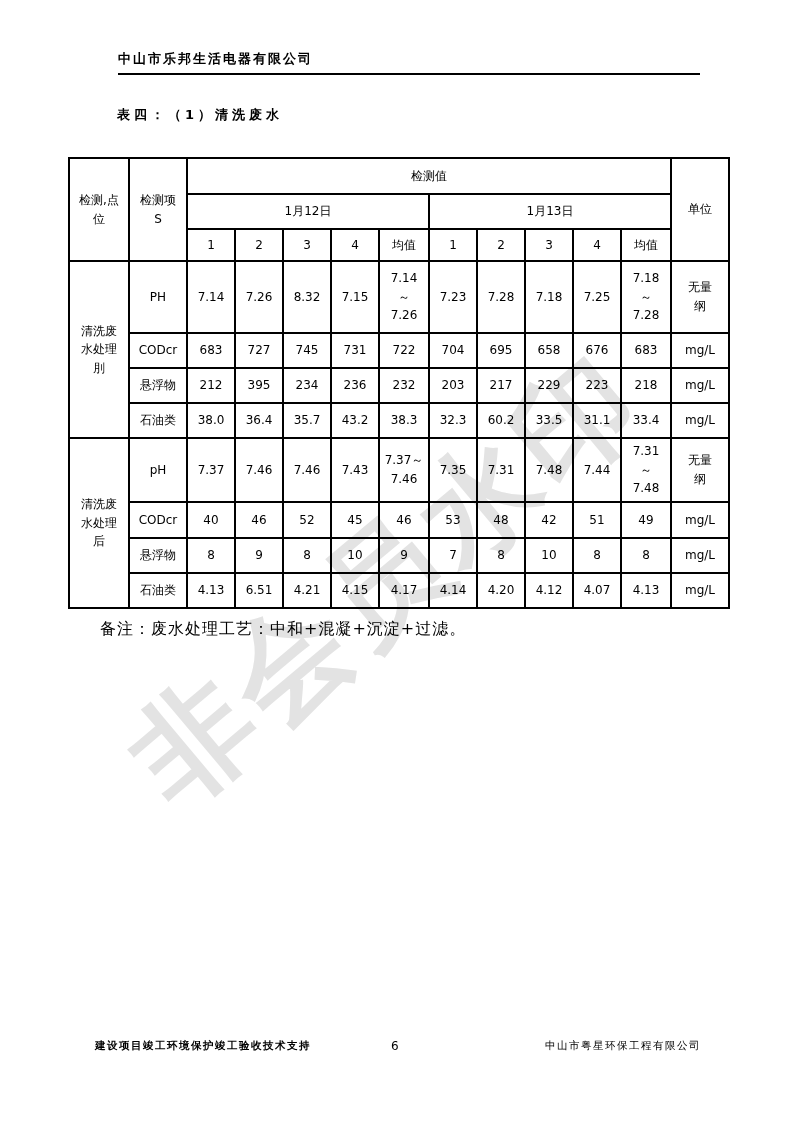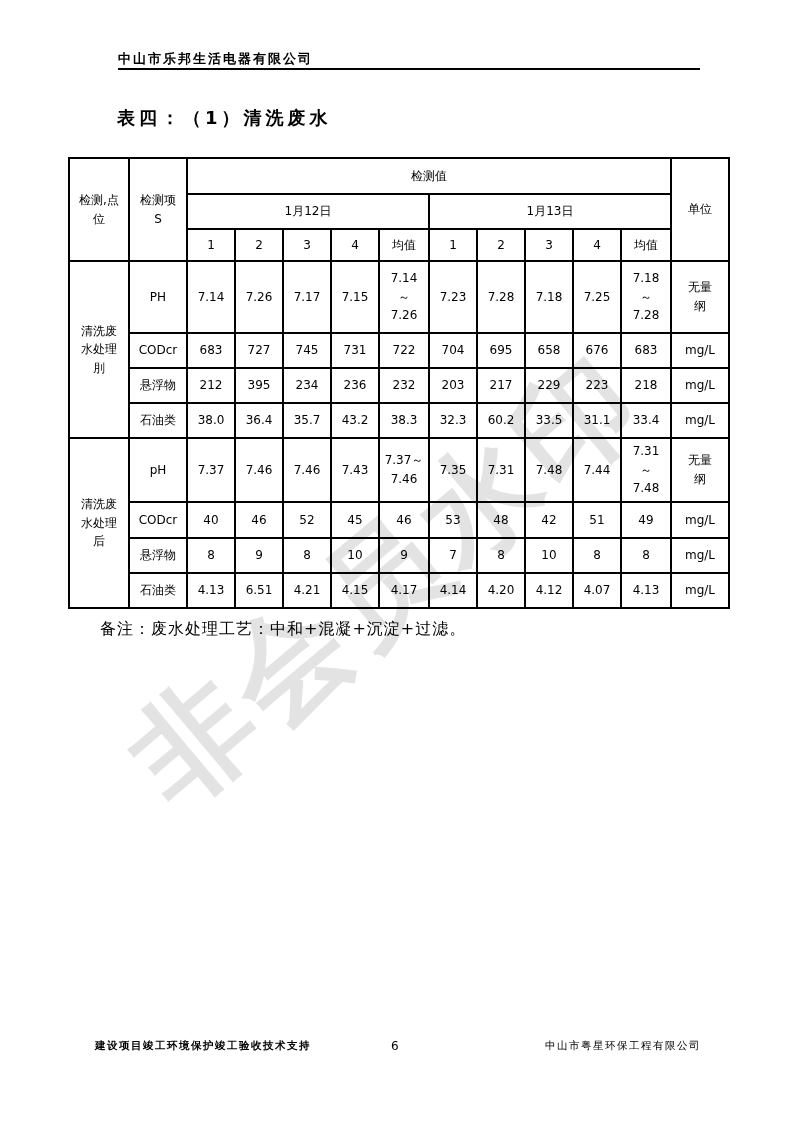--- a/index.html
+++ b/index.html
@@ -28,29 +28,30 @@
   .content { position: relative; z-index: 1; }
   .page-header {
     position: absolute;
     left: 118px;
     top: 50px;
     width: 582px;
     display: flex;
     justify-content: space-between;
     align-items: flex-end;
     border-bottom: 2px solid #000;
+    padding-bottom: 5px;
     font-size: 13px;
     font-weight: bold;
     letter-spacing: 2px;
   }
   .page-title {
     position: absolute;
     left: 117px;
     top: 106px;
-    font-size: 18px;
+    font-size: 13px;
     font-weight: bold;
     letter-spacing: 4px;
   }
   table.report {
     position: absolute;
     left: 68px;
     top: 157px;
     width: 660px;
     border-collapse: collapse;
     table-layout: fixed;
@@ -147,21 +148,21 @@
       <th>均值</th>
     </tr>
 
     <tr class="r-ph1">
       <td rowspan="4">清洗废
 水处理
 刖</td>
       <td>PH</td>
       <td>7.14</td>
       <td>7.26</td>
-      <td>7.17</td>
+      <td>8.32</td>
       <td>7.15</td>
       <td>7.14
 ～
 7.26</td>
       <td>7.23</td>
       <td>7.28</td>
       <td>7.18</td>
       <td>7.25</td>
       <td>7.18
 ～

